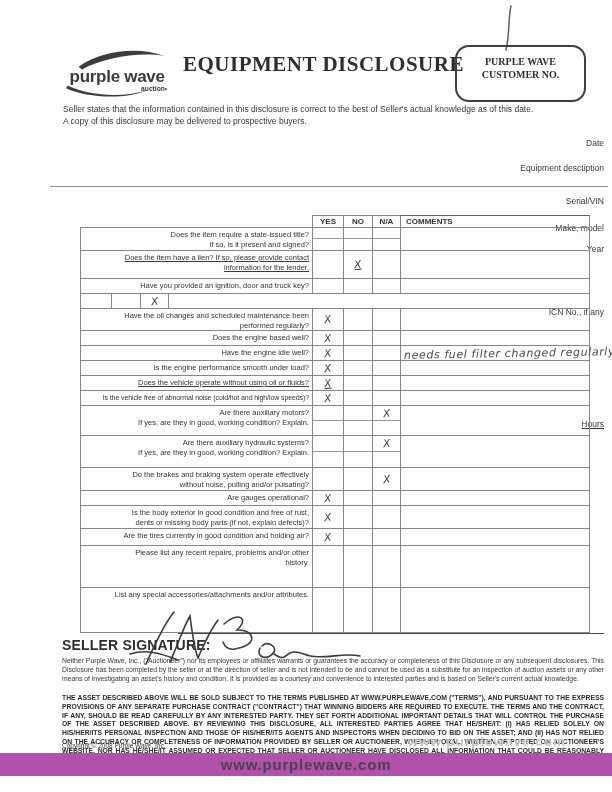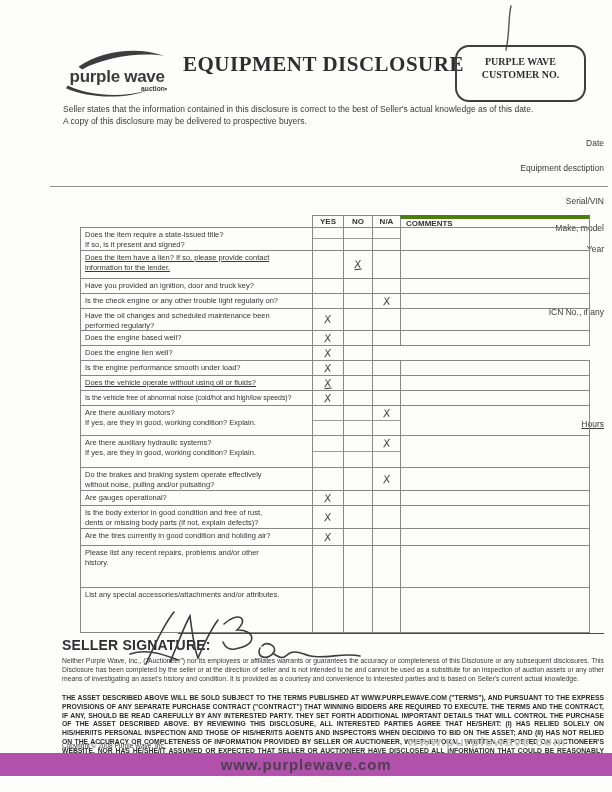--- a/index.html
+++ b/index.html
@@ -36,22 +36,22 @@
   .hw{font-family:"DejaVu Sans",sans-serif;font-style:italic;color:#4b4b50;}
   .hw-icn{position:absolute;left:6px;bottom:-3px;font-size:22px;transform:rotate(-2deg);white-space:nowrap;}
   .hw-equip{position:absolute;left:48px;bottom:-8px;font-size:24px;word-spacing:42px;transform:rotate(-1.5deg);white-space:nowrap;}
   .rule2{position:absolute;left:50px;top:186px;width:558px;border-bottom:1px solid #8f8f92;}
   
   .dtable{position:absolute;left:80px;top:215px;width:510px;font-size:7.5px;box-sizing:border-box;}
   .dtable *{box-sizing:border-box;}
   .thead{display:flex;height:13px;border-bottom:1px solid #87878a;font-weight:bold;font-size:8px;color:#333;}
   .thead .hq{width:232px;}
   .thead .hc{border-left:1px solid #87878a;border-top:1px solid #87878a;display:flex;align-items:center;justify-content:center;}
-  .thead .hcom{flex:1;border-left:1px solid #87878a;border-right:1px solid #87878a;border-top:4px solid #4d7c0f;display:flex;align-items:center;justify-content:flex-start;padding-left:5px;}
-  .trow{display:flex;border-bottom:1px solid #87878a;}
+  .thead .hcom{flex:1;border-left:1px solid #87878a;border-right:1px solid #87878a;border-top:1px solid #4d7c0f;display:flex;align-items:center;justify-content:flex-start;padding-left:5px;}
+  .trow{display:flex;border-bottom:1px solid #87878a;text-align:right;}
   .tq{width:232px;border-left:1px solid #87878a;padding:2px 3px 0 4px;line-height:1.32;white-space:pre-line;color:#353538;}
   .tq.condensed{font-size:7px;letter-spacing:-.1px;}
   .tc{border-left:1px solid #87878a;display:flex;align-items:center;justify-content:center;flex-direction:column;}
   .tc .half{width:100%;height:50%;display:flex;align-items:center;justify-content:center;}
   .tc .half.top{border-bottom:1px solid #9a9a9d;}
   .w-yes{width:31px;}.w-no{width:29px;}.w-na{width:28px;}
   .tcom{flex:1;border-left:1px solid #87878a;border-right:1px solid #87878a;position:relative;}
   .xmark{
     font-family:"DejaVu Sans",sans-serif;font-style:italic;font-size:10.5px;
     color:#46464a;transform:rotate(-6deg);line-height:1;
@@ -168,21 +168,20 @@
           <div class="tcom"></div>
         </div>
         <div class="trow" style="height: 15px;">
           <div class="tq">Have you provided an ignition, door and truck key?</div>
           <div class="tc w-yes"></div>
           <div class="tc w-no"></div>
           <div class="tc w-na"></div>
           <div class="tcom"></div>
         </div>
         <div class="trow" style="height: 15px;">
-          <div class="tq">Is the check engine or any other trouble light regularly on?</div>
           <div class="tc w-yes"></div>
           <div class="tc w-no"></div>
           <div class="tc w-na">
             <span class="xmark">X</span>
           </div>
           <div class="tcom"></div>
         </div>
         <div class="trow" style="height: 22px;">
           <div class="tq">Have the oil changes and scheduled maintenance been
 performed regularly?</div>
@@ -196,26 +195,29 @@
         <div class="trow" style="height: 15px;">
           <div class="tq">Does the engine based well?</div>
           <div class="tc w-yes">
             <span class="xmark">X</span>
           </div>
           <div class="tc w-no"></div>
           <div class="tc w-na"></div>
           <div class="tcom"></div>
         </div>
         <div class="trow" style="height: 15px;">
-          <div class="tq">Does the engine lien well?</div>
-          <div class="tc w-yes">
-            <span class="xmark">X</span>
-          </div>
-          <div class="tc w-no"></div>
-          <div class="tc w-na"></div>
+          <div class="tq">Have the engine idle well?</div>
+          <div class="tc w-yes">
+            <span class="xmark">X</span>
+          </div>
+          <div class="tc w-no"></div>
+          <div class="tc w-na"></div>
+          <div class="tcom">
+            <span class="hw hw-comment">needs fuel filter changed regularly</span>
+          </div>
         </div>
         <div class="trow" style="height: 15px;">
           <div class="tq">Is the engine performance smooth under load?</div>
           <div class="tc w-yes">
             <span class="xmark">X</span>
           </div>
           <div class="tc w-no"></div>
           <div class="tc w-na"></div>
           <div class="tcom"></div>
         </div>

